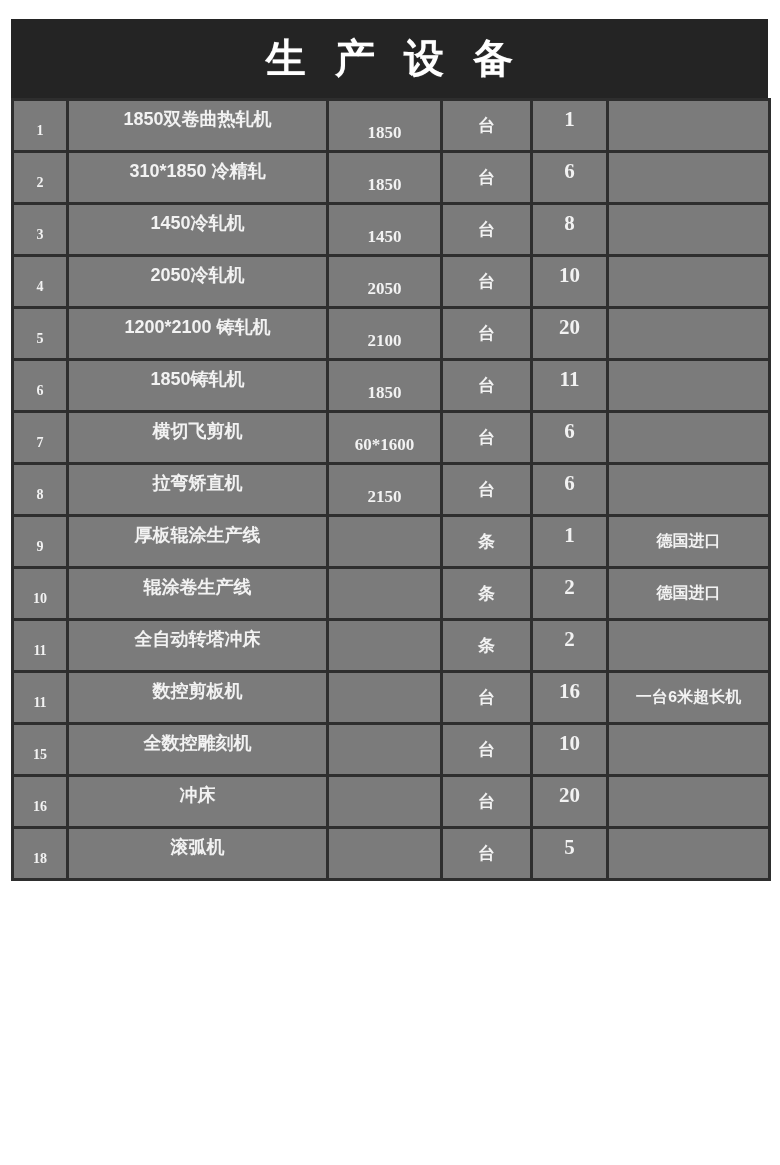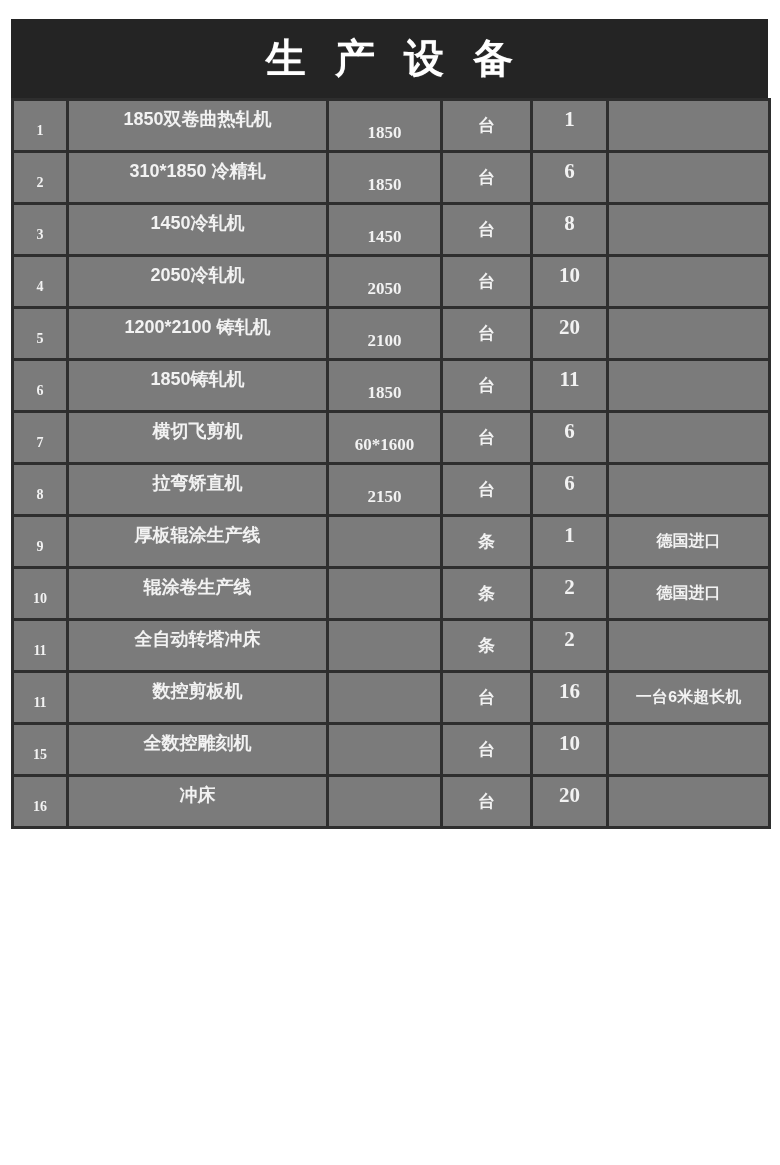--- a/index.html
+++ b/index.html
@@ -220,15 +220,23 @@
           <td class="c-note"><span></span></td>
         </tr>
         <tr>
           <td class="c-num"><span>16</span></td>
           <td class="c-name"><span>冲床</span></td>
           <td class="c-spec"><span></span></td>
           <td class="c-unit"><span>台</span></td>
           <td class="c-qty"><span>20</span></td>
           <td class="c-note"><span></span></td>
         </tr>
+        <tr>
+          <td class="c-num"><span>18</span></td>
+          <td class="c-name"><span>滚弧机</span></td>
+          <td class="c-spec"><span></span></td>
+          <td class="c-unit"><span>台</span></td>
+          <td class="c-qty"><span>5</span></td>
+          <td class="c-note"><span></span></td>
+        </tr>
       </tbody>
   </table>
 </div>
 
 </body></html>

